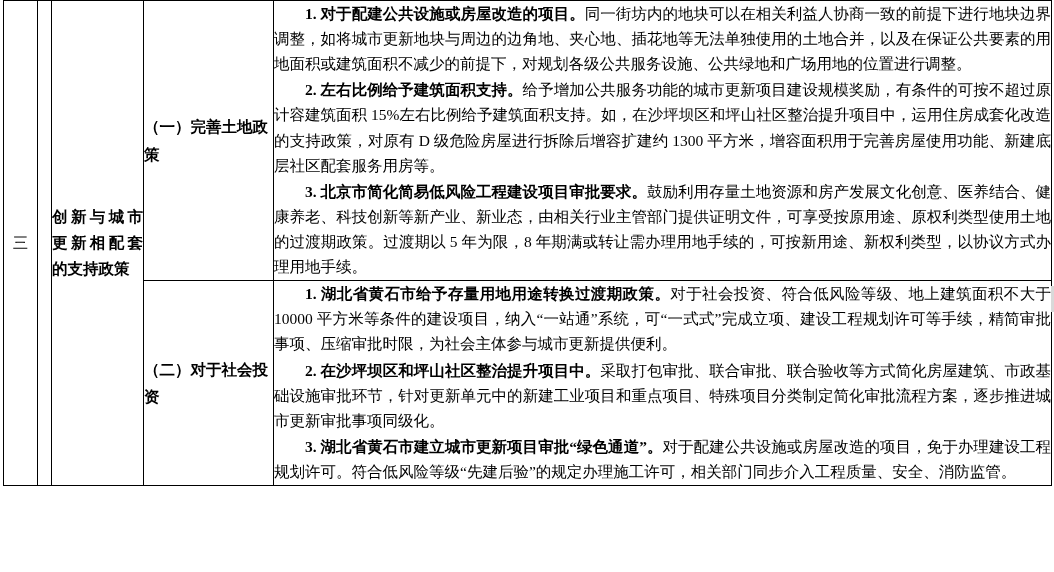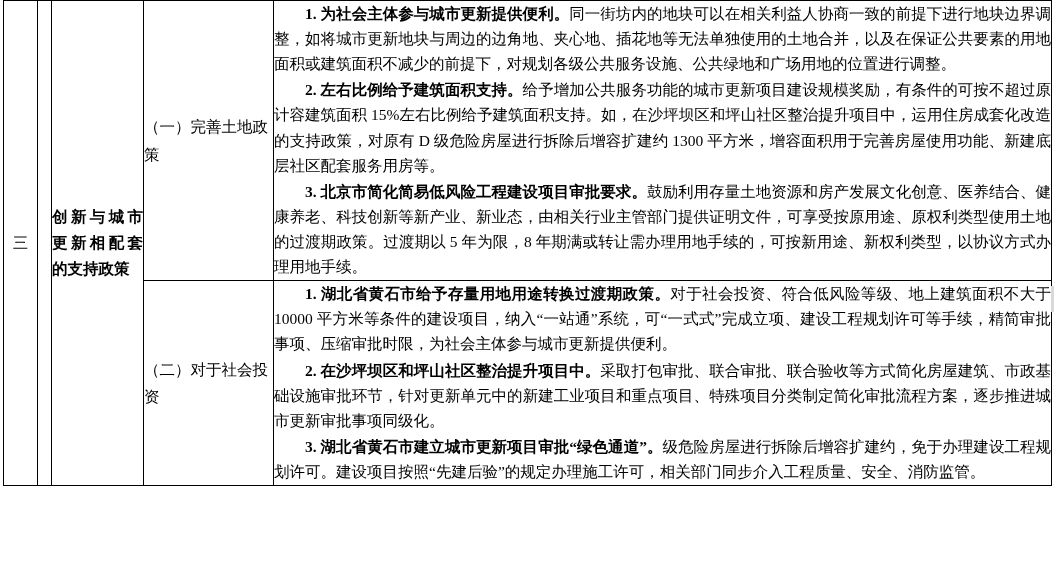--- a/index.html
+++ b/index.html
@@ -52,21 +52,21 @@
     padding: 0 8px;
     text-align: justify;
     text-justify: inter-ideograph;
     font-weight: bold;
     font-family: Liberation Serif, serif;
   }
   .cell-sub {
     font-size: 15.5px;
     line-height: 1.75;
     padding: 0 9px;
-    font-weight: normal;
+    font-weight: bold;
     vertical-align: middle;
   }
   .cell-body {
     font-size: 15.5px;
     line-height: 1.62;
     padding: 7px 10px 7px 11px;
     text-align: justify;
     text-justify: inter-ideograph;
     vertical-align: top;
   }
@@ -101,21 +101,21 @@
     </colgroup>
     <tbody>
       <tr>
         <td class="cell-num" rowspan="2">三</td>
         <td class="cell-blank" rowspan="2"></td>
         <td class="cell-topic" rowspan="2">创新与城市更新相配套的支持政策</td>
         <td class="cell-sub">（一）完善土地政策</td>
         <td class="cell-body">
           <p class="para">
             <span class="b">1.</span>
-            <span class="b">为社会主体参与城市更新提供便利。</span><span>同一街坊内的地块可以在相关利益人协商一致的前提下进行地块边界调整，如将城市更新地块与周边的边角地、夹心地、插花地等无法单独使用的土地合并，以及在保证公共要素的用地面积或建筑面积不减少的前提下，对规划各级公共服务设施、公共绿地和广场用地的位置进行调整。</span>
+            <span class="b">对于配建公共设施或房屋改造的项目。</span><span>同一街坊内的地块可以在相关利益人协商一致的前提下进行地块边界调整，如将城市更新地块与周边的边角地、夹心地、插花地等无法单独使用的土地合并，以及在保证公共要素的用地面积或建筑面积不减少的前提下，对规划各级公共服务设施、公共绿地和广场用地的位置进行调整。</span>
           </p>
           <p class="para">
             <span class="b">2.</span>
             <span class="b">左右比例给予建筑面积支持。</span><span>给予增加公共服务功能的城市更新项目建设规模奖励，有条件的可按不超过原计容建筑面积 15%左右比例给予建筑面积支持。如，在沙坪坝区和坪山社区整治提升项目中，运用住房成套化改造的支持政策，对原有 D 级危险房屋进行拆除后增容扩建约 1300 平方米，增容面积用于完善房屋使用功能、新建底层社区配套服务用房等。</span>
           </p>
           <p class="para">
             <span class="b">3.</span>
             <span class="b">北京市简化简易低风险工程建设项目审批要求。</span><span>鼓励利用存量土地资源和房产发展文化创意、医养结合、健康养老、科技创新等新产业、新业态，由相关行业主管部门提供证明文件，可享受按原用途、原权利类型使用土地的过渡期政策。过渡期以 5 年为限，8 年期满或转让需办理用地手续的，可按新用途、新权利类型，以协议方式办理用地手续。</span>
           </p>
         </td>
@@ -126,21 +126,21 @@
           <p class="para">
             <span class="b">1.</span>
             <span class="b">湖北省黄石市给予存量用地用途转换过渡期政策。</span><span>对于社会投资、符合低风险等级、地上建筑面积不大于 10000 平方米等条件的建设项目，纳入“一站通”系统，可“一式式”完成立项、建设工程规划许可等手续，精简审批事项、压缩审批时限，为社会主体参与城市更新提供便利。</span>
           </p>
           <p class="para">
             <span class="b">2.</span>
             <span class="b">在沙坪坝区和坪山社区整治提升项目中。</span><span>采取打包审批、联合审批、联合验收等方式简化房屋建筑、市政基础设施审批环节，针对更新单元中的新建工业项目和重点项目、特殊项目分类制定简化审批流程方案，逐步推进城市更新审批事项同级化。</span>
           </p>
           <p class="para">
             <span class="b">3.</span>
-            <span class="b">湖北省黄石市建立城市更新项目审批“绿色通道”。</span><span>级危险房屋进行拆除后增容扩建约，免于办理建设工程规划许可。建设项目按照“先建后验”的规定办理施工许可，相关部门同步介入工程质量、安全、消防监管。</span>
+            <span class="b">湖北省黄石市建立城市更新项目审批“绿色通道”。</span><span>对于配建公共设施或房屋改造的项目，免于办理建设工程规划许可。符合低风险等级“先建后验”的规定办理施工许可，相关部门同步介入工程质量、安全、消防监管。</span>
           </p>
         </td>
       </tr>
     </tbody>
   </table>
 
   <div class="edge-mark"></div>
 </div>
 
 </body></html>

